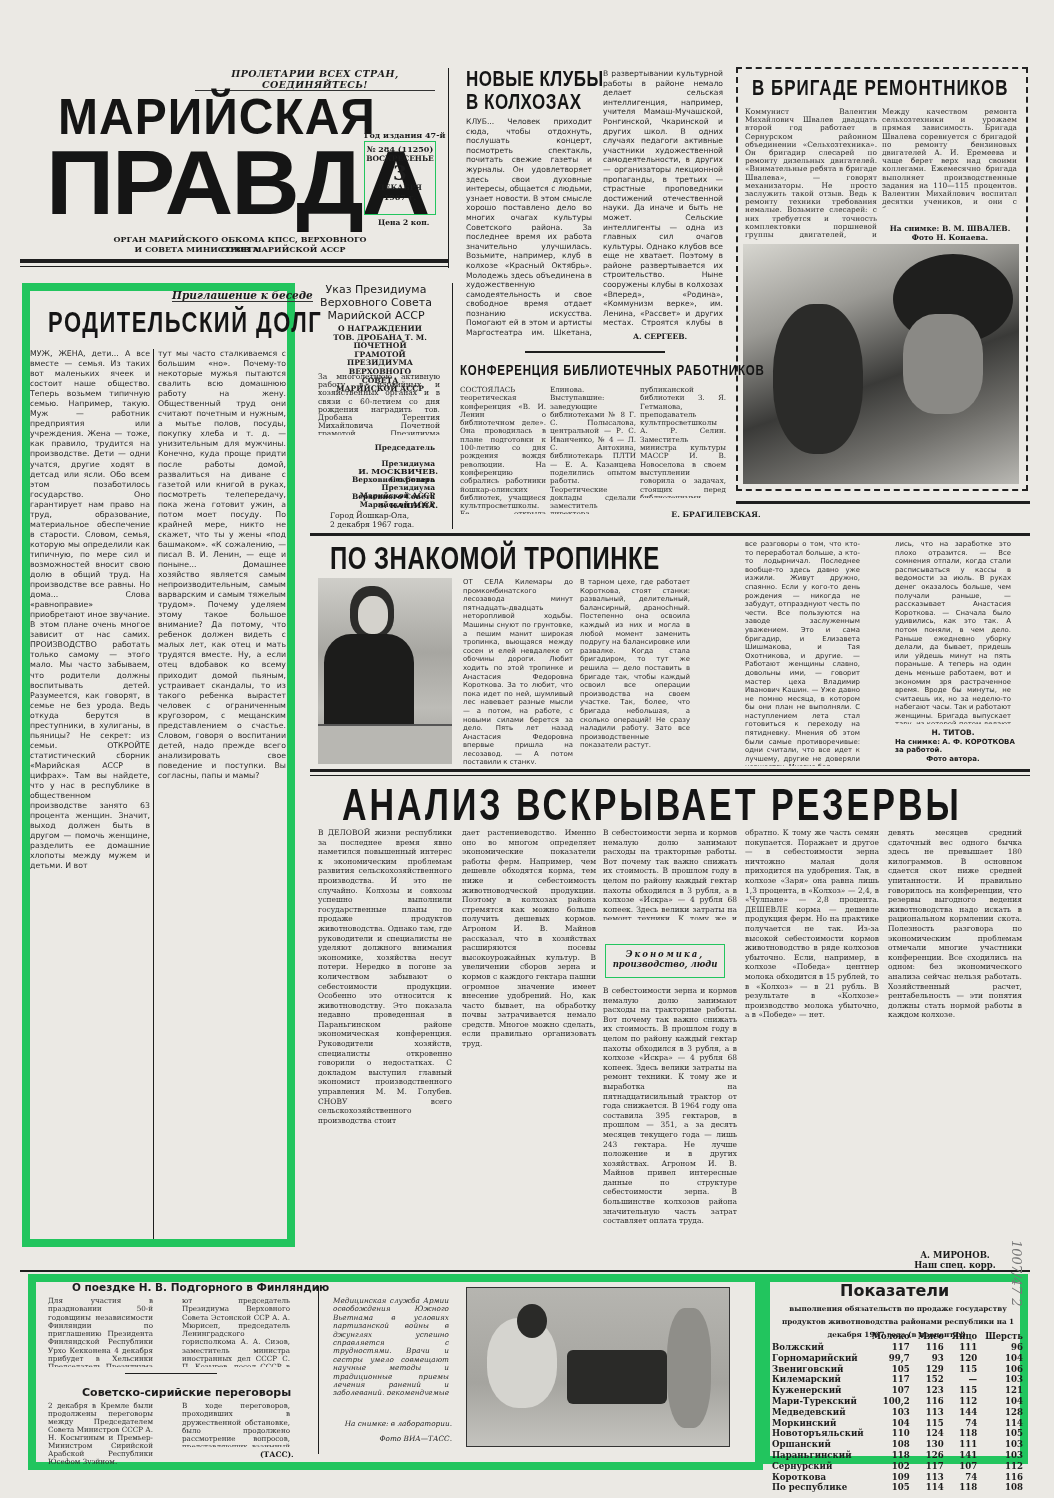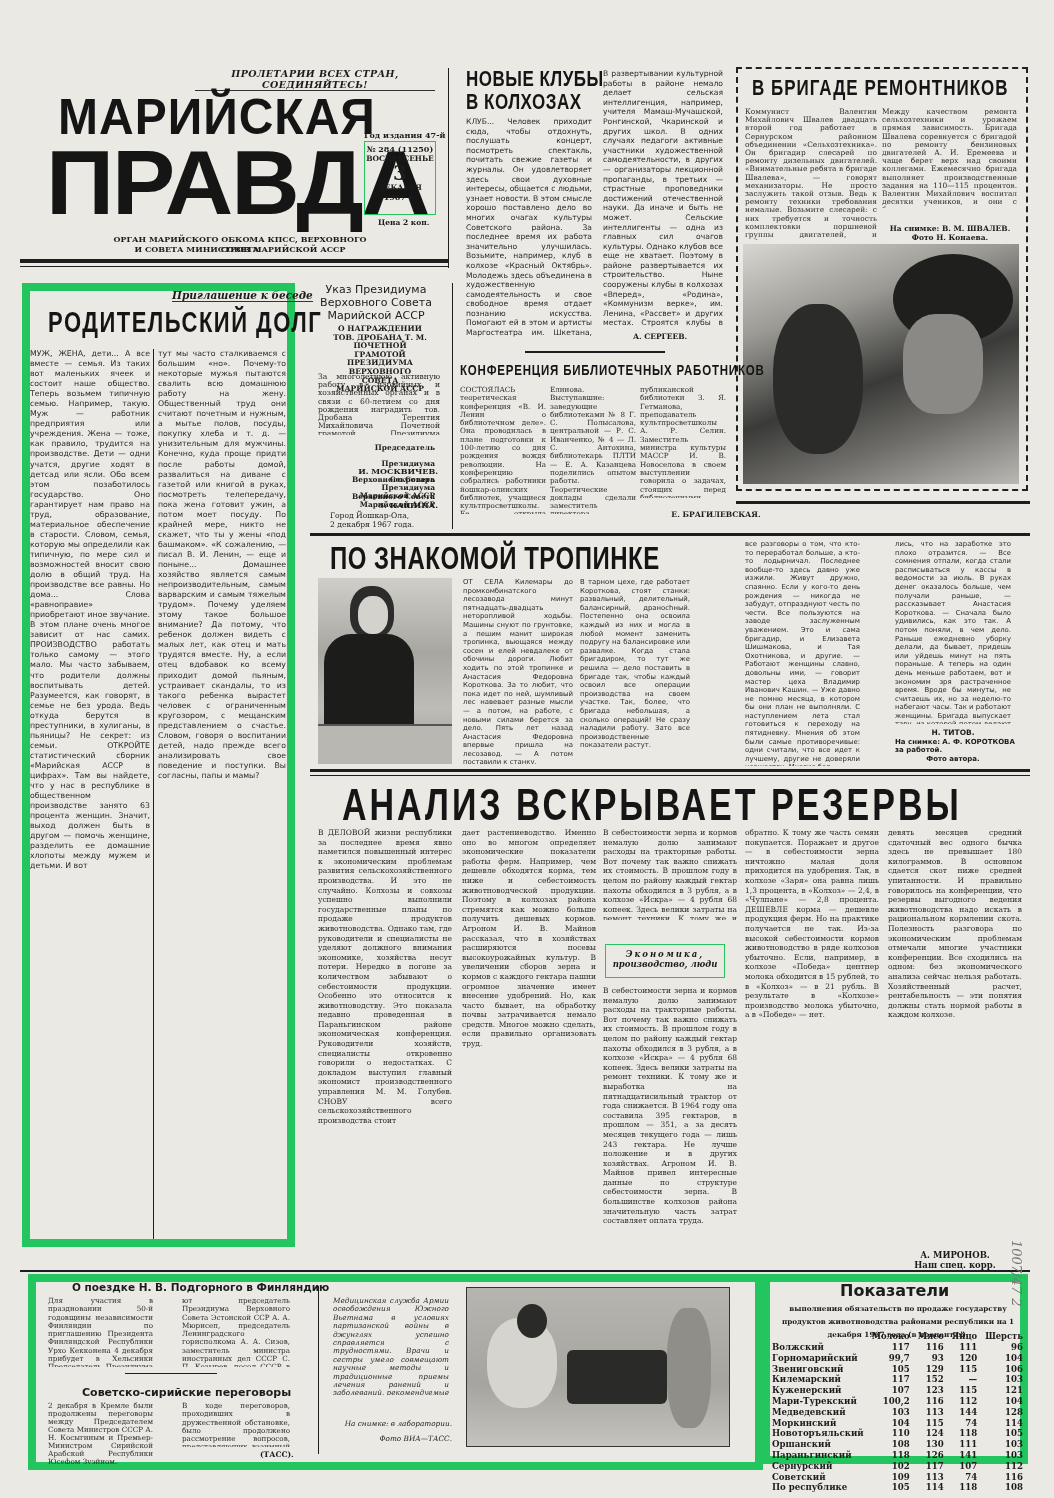--- a/index.html
+++ b/index.html
@@ -239,21 +239,21 @@
             <td>103</td>
           </tr>
           <tr>
             <td>Сернурский</td>
             <td>102</td>
             <td>117</td>
             <td>107</td>
             <td>112</td>
           </tr>
           <tr>
-            <td>Советский</td>
+            <td>Короткова</td>
             <td>109</td>
             <td>113</td>
             <td>74</td>
             <td>116</td>
           </tr>
           <tr>
             <td>По республике</td>
             <td>105</td>
             <td>114</td>
             <td>118</td>

